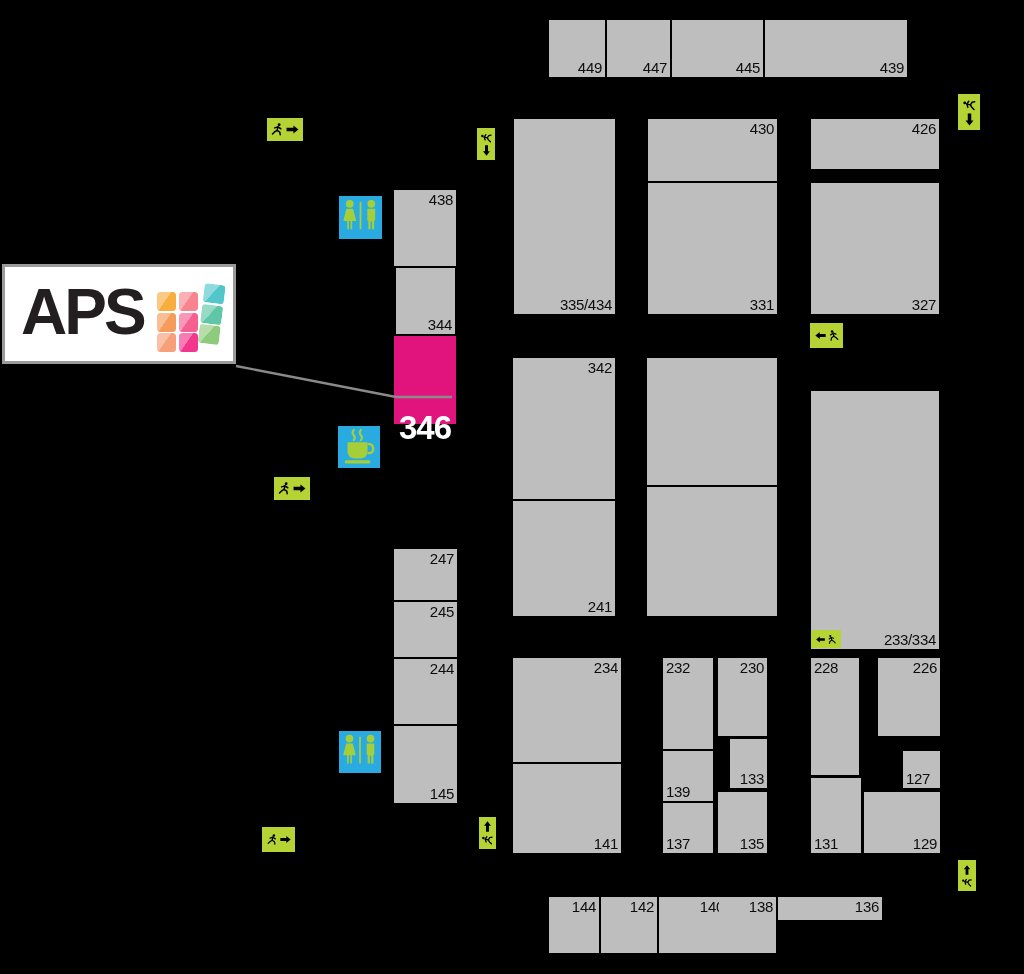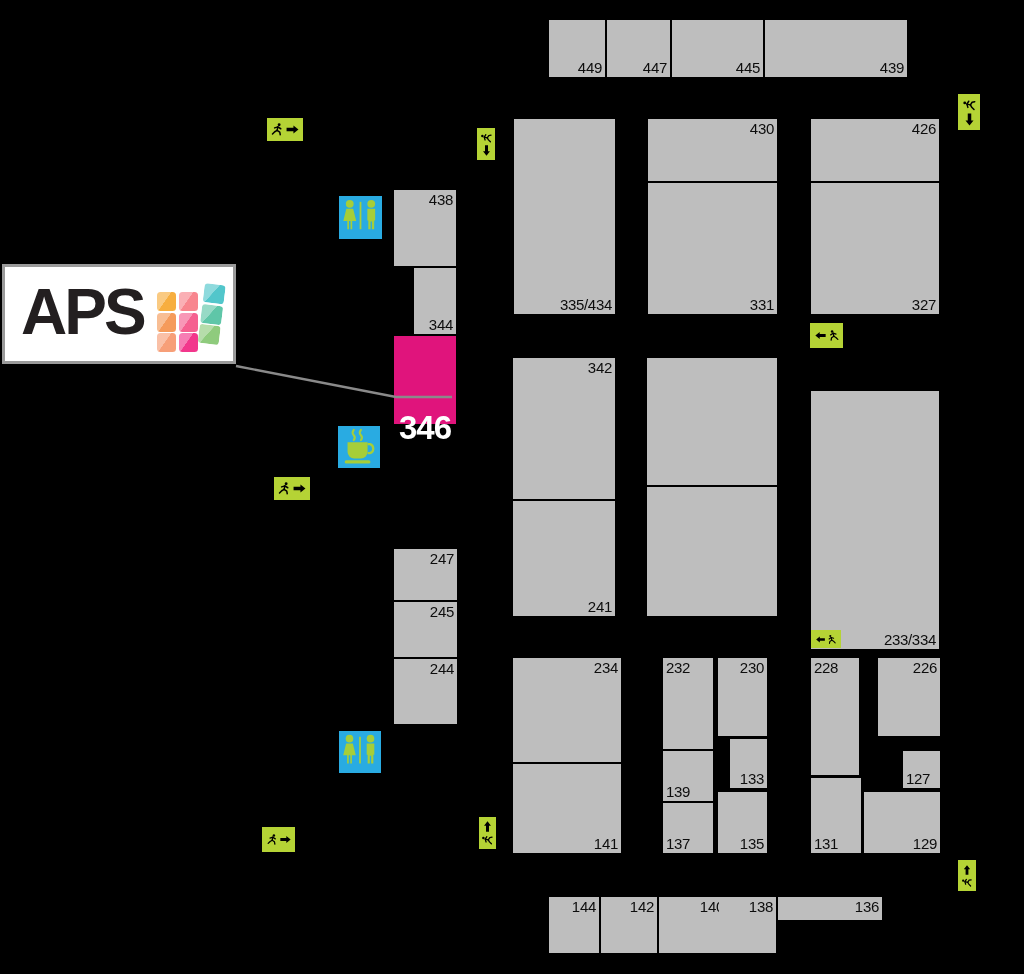--- a/index.html
+++ b/index.html
@@ -76,33 +76,33 @@
       </div>
       <div class="booth" style="left: 672px; top: 20px; width: 91px; height: 57px;">
         <span class="blabel lp-br">445</span>
       </div>
       <div class="booth" style="left: 765px; top: 20px; width: 142px; height: 57px;">
         <span class="blabel lp-br">439</span>
       </div>
       <div class="booth" style="left: 394px; top: 190px; width: 62px; height: 76px;">
         <span class="blabel lp-tr">438</span>
       </div>
-      <div class="booth" style="left: 414px; top: 268px; width: 42px; height: 66px;">
+      <div class="booth" style="left: 396px; top: 268px; width: 59px; height: 66px;">
         <span class="blabel lp-br">344</span>
       </div>
       <div class="booth" style="left: 514px; top: 119px; width: 101px; height: 195px;">
         <span class="blabel lp-br">335/434</span>
       </div>
       <div class="booth" style="left: 648px; top: 119px; width: 129px; height: 62px;">
         <span class="blabel lp-tr">430</span>
       </div>
       <div class="booth" style="left: 648px; top: 183px; width: 129px; height: 131px;">
         <span class="blabel lp-br">331</span>
       </div>
-      <div class="booth" style="left: 811px; top: 119px; width: 128px; height: 62px;">
+      <div class="booth" style="left: 811px; top: 119px; width: 128px; height: 50px;">
         <span class="blabel lp-tr">426</span>
       </div>
       <div class="booth" style="left: 811px; top: 183px; width: 128px; height: 131px;">
         <span class="blabel lp-br">327</span>
       </div>
       <div class="booth" style="left: 513px; top: 358px; width: 102px; height: 141px;">
         <span class="blabel lp-tr">342</span>
       </div>
       <div class="booth" style="left: 513px; top: 501px; width: 102px; height: 115px;">
         <span class="blabel lp-br">241</span>
@@ -113,20 +113,23 @@
         <span class="blabel lp-br">233/334</span>
       </div>
       <div class="booth" style="left: 394px; top: 549px; width: 63px; height: 51px;">
         <span class="blabel lp-tr">247</span>
       </div>
       <div class="booth" style="left: 394px; top: 602px; width: 63px; height: 55px;">
         <span class="blabel lp-tr">245</span>
       </div>
       <div class="booth" style="left: 394px; top: 659px; width: 63px; height: 65px;">
         <span class="blabel lp-tr">244</span>
+      </div>
+      <div class="booth" style="left: 394px; top: 726px; width: 63px; height: 77px;">
+        <span class="blabel lp-br">145</span>
       </div>
       <div class="booth" style="left: 513px; top: 658px; width: 108px; height: 104px;">
         <span class="blabel lp-tr">234</span>
       </div>
       <div class="booth" style="left: 513px; top: 764px; width: 108px; height: 89px;">
         <span class="blabel lp-br">141</span>
       </div>
       <div class="booth" style="left: 663px; top: 658px; width: 50px; height: 91px;">
         <span class="blabel lp-tl">232</span>
       </div>

